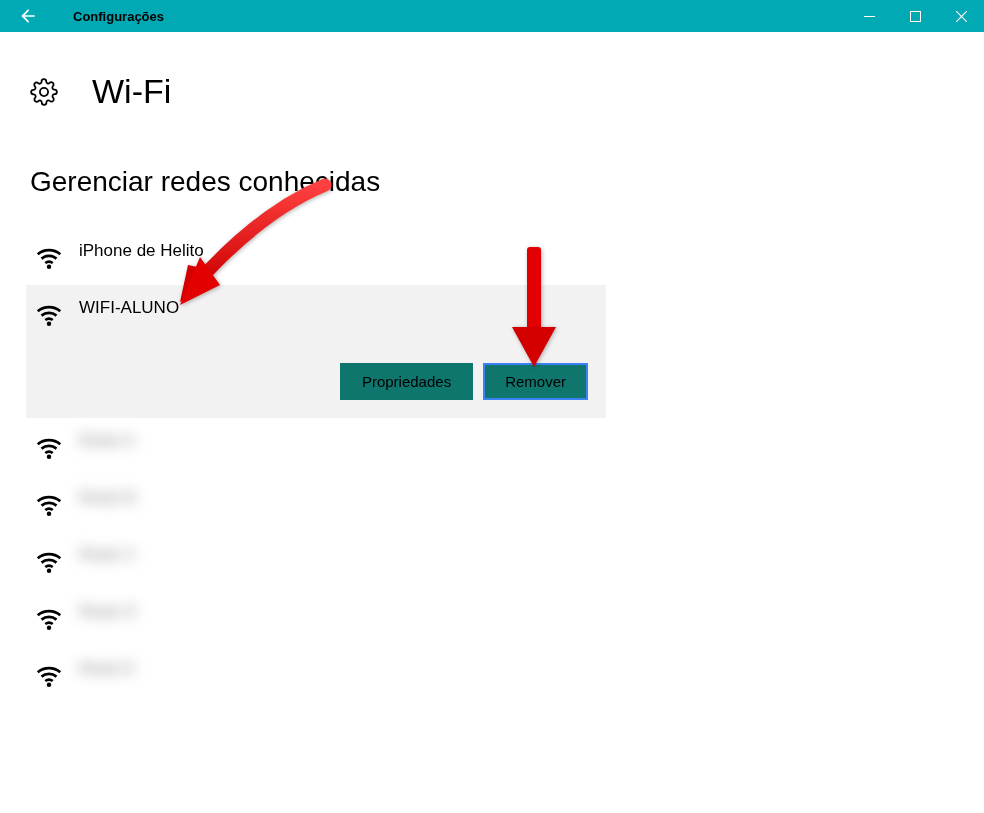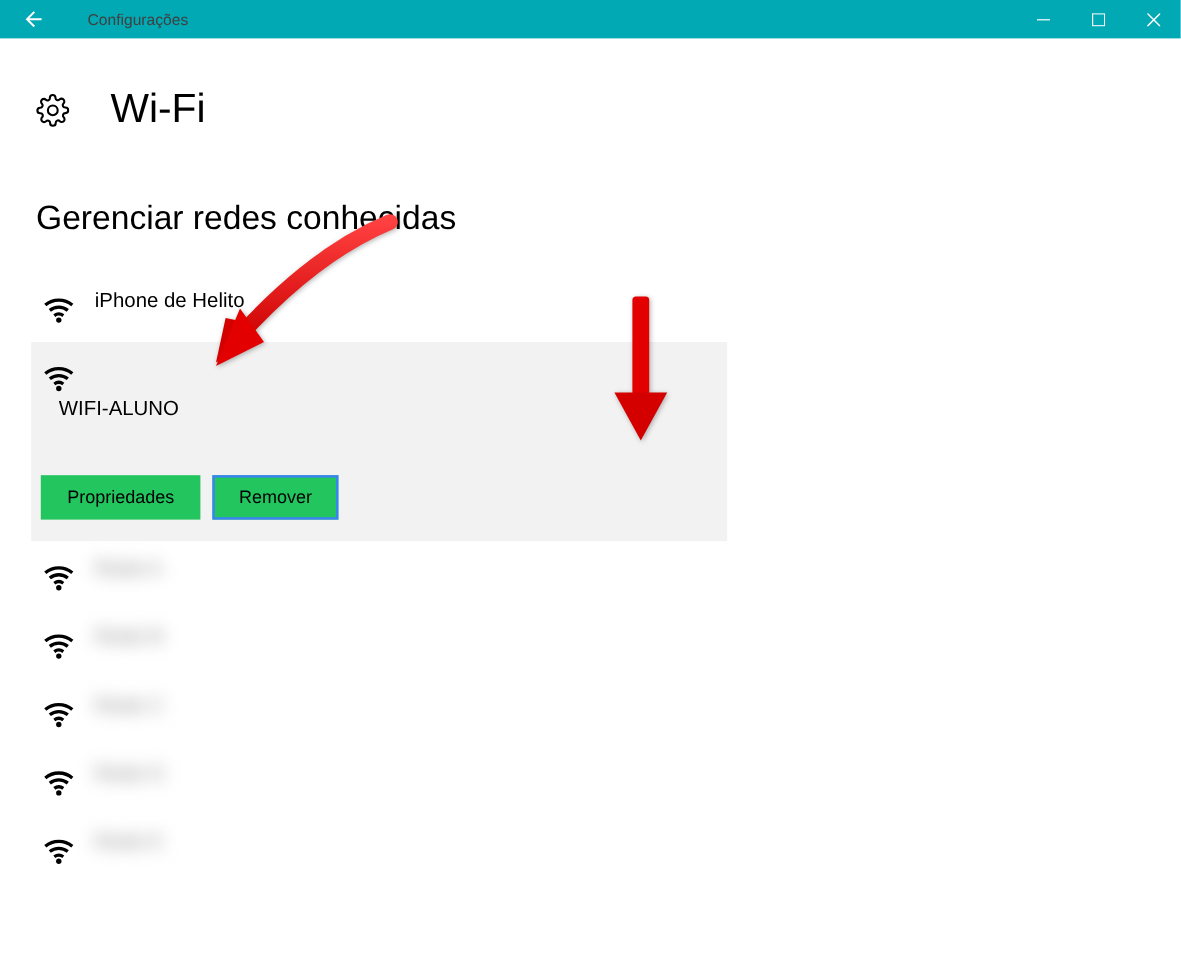--- a/index.html
+++ b/index.html
@@ -27,23 +27,23 @@
       width: 55px;
       height: 32px;
       display: flex;
       align-items: center;
       justify-content: center;
       cursor: pointer;
     }
     .back-btn svg { fill: #ffffff; }
     .titlebar-text {
       font-size: 13px;
-      color: #404040;
+      color: #000000;
       margin-left: 18px;
-      font-weight: 400;
+      font-weight: 700;
     }
     .win-controls {
       position: absolute;
       right: 0;
       top: 0;
       height: 32px;
       display: flex;
     }
     .win-btn {
       width: 46px;
@@ -83,21 +83,20 @@
     }
     .network-item {
       display: flex;
       align-items: flex-start;
       padding: 12px 8px 12px 8px;
       width: 580px;
     }
     .network-item.selected {
       background: #f2f2f2;
       padding-bottom: 18px;
-      flex-direction: column;
     }
     .wifi-icon {
       width: 30px;
       height: 30px;
       flex-shrink: 0;
       margin-top: 3px;
     }
     .network-label {
       font-size: 17px;
       color: #000000;
@@ -109,21 +108,21 @@
       color: #888;
     }
     .network-actions {
       display: flex;
       gap: 10px;
       justify-content: flex-end;
       margin-top: 45px;
       padding-right: 10px;
     }
     .action-btn {
-      background: #22c55e;
+      background: #0f766e;
       border: 2px solid transparent;
       padding: 8px 20px;
       font-size: 15px;
       font-family: "Segoe UI", Arial, sans-serif;
       cursor: pointer;
       color: #000;
     }
     .action-btn.focused {
       border: 2px solid #3b82f6;
     }

